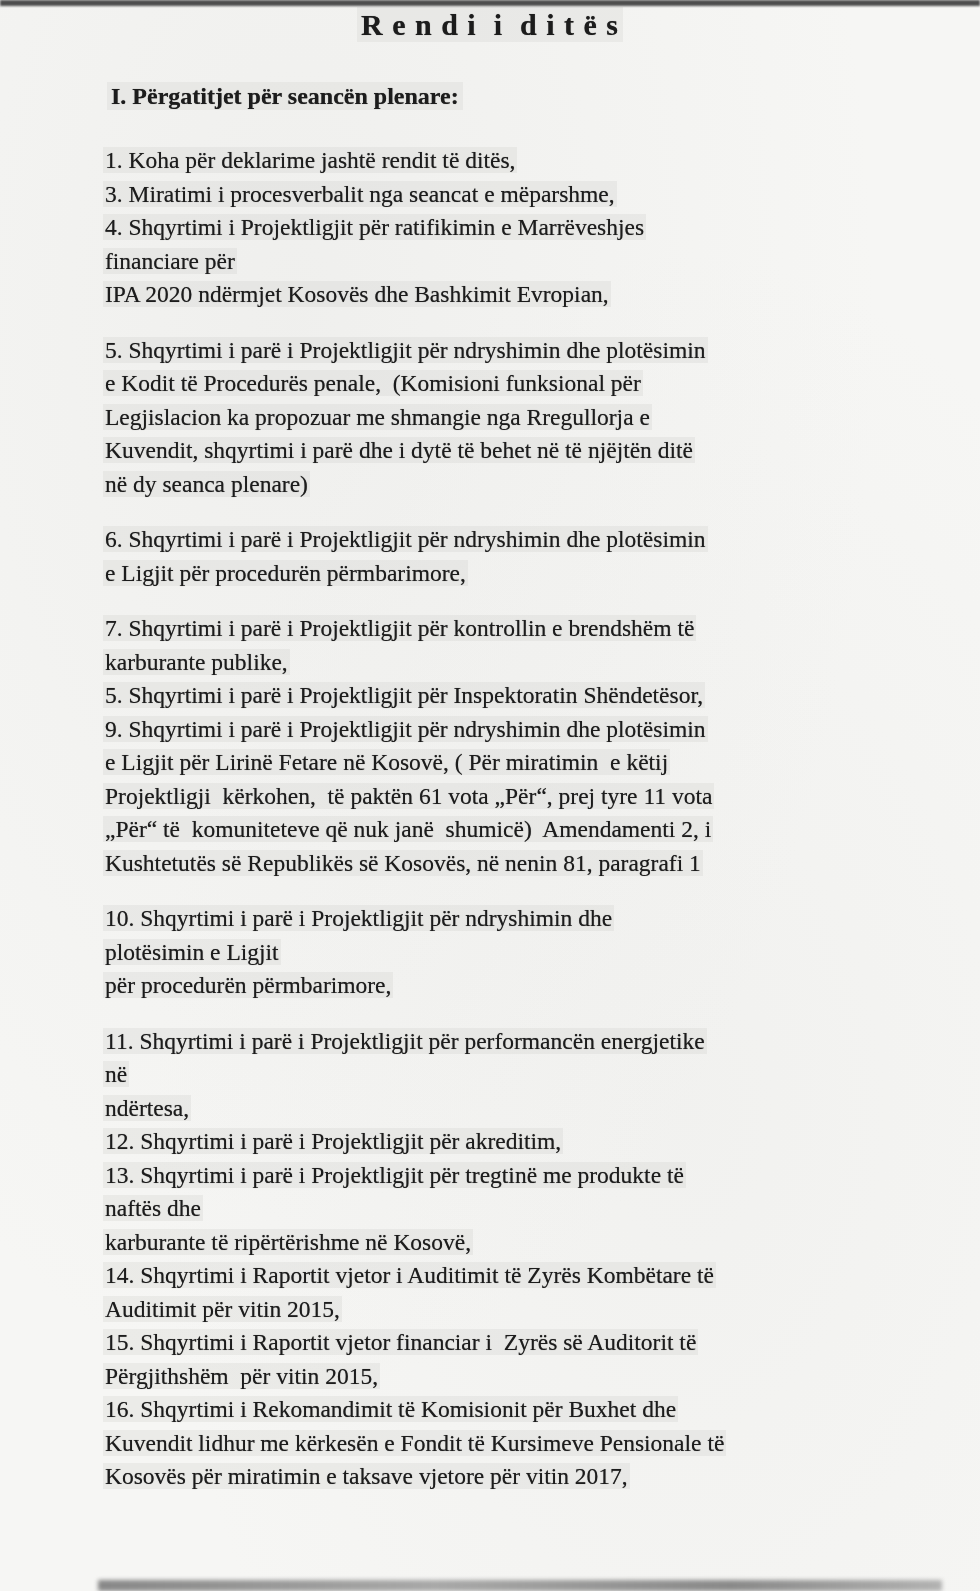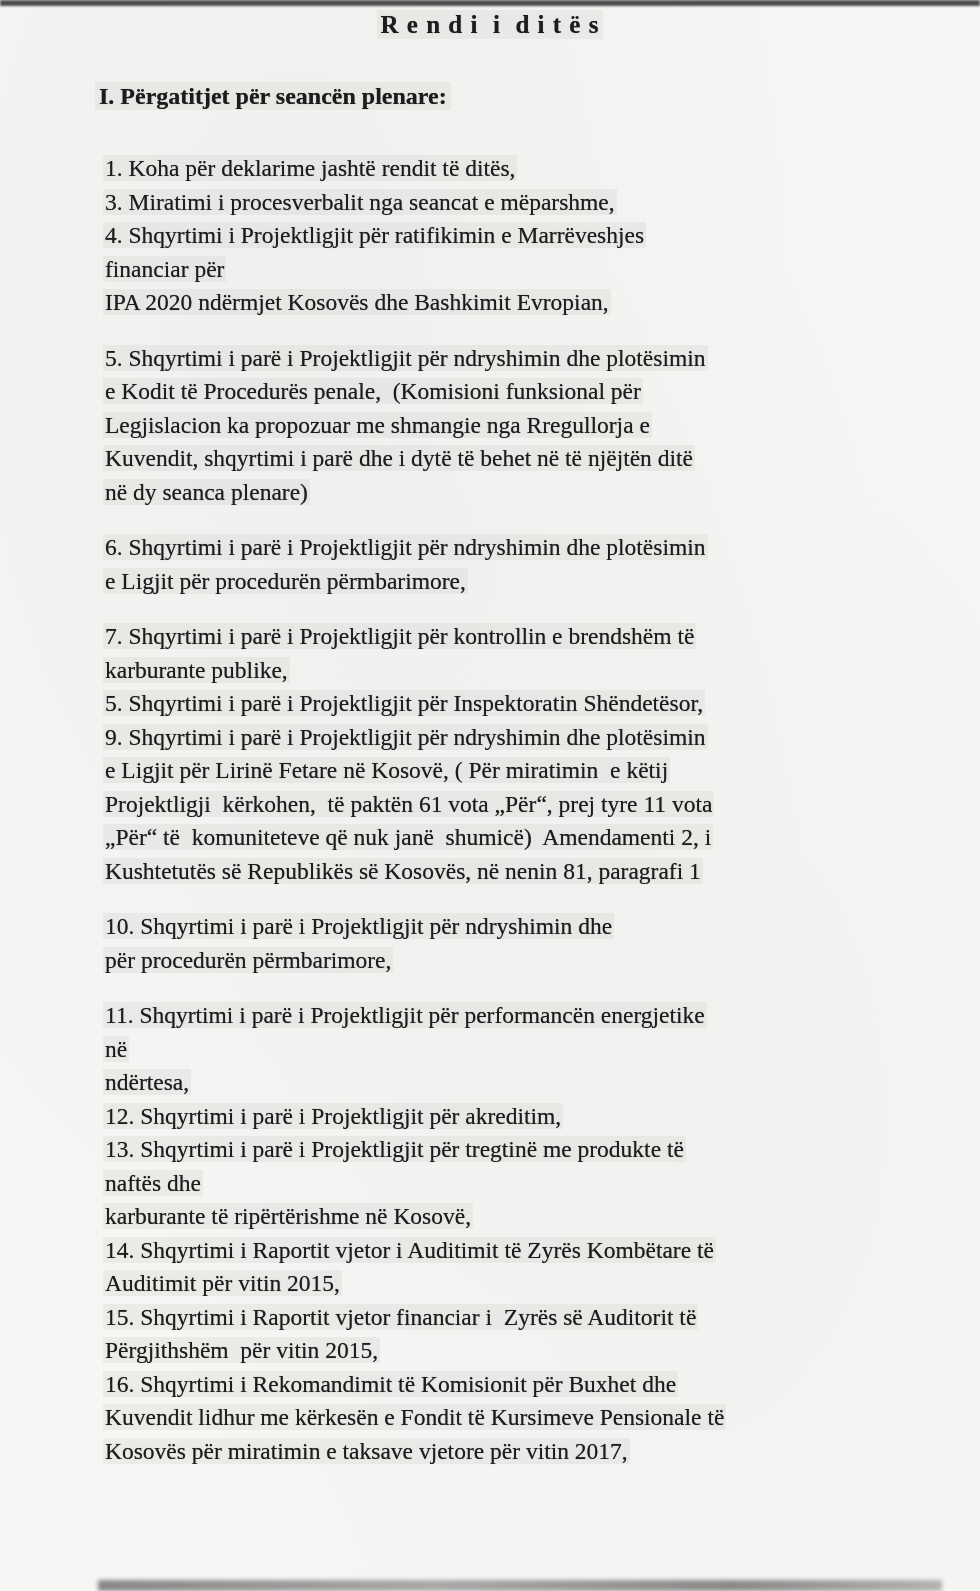--- a/index.html
+++ b/index.html
@@ -24,53 +24,53 @@
     left: 0;
     width: 100%;
     height: 6px;
     background: #4e4e4e;
     filter: blur(1px);
   }
   .doc-title {
     margin: 0;
     margin-top: 10px;
     text-align: center;
-    font-size: 25px;
+    font-size: 30px;
     font-weight: bold;
     line-height: 30px;
     letter-spacing: 1px;
     text-shadow: 0 0 0.7px rgba(10,10,10,0.65);
   }
   .doc-title span {
     background: rgba(210,210,206,0.28);
     padding: 1px 4px;
     white-space: pre;
   }
   .section-heading {
-    margin: 0;
+    margin: 12px;
     margin-top: 41px;
     padding-left: 95px;
     font-size: 24px;
     font-weight: bold;
     line-height: 30px;
     text-shadow: 0 0 0.7px rgba(10,10,10,0.65);
   }
   .section-heading span {
     background: rgba(210,210,206,0.28);
     padding: 1px 4px;
     white-space: pre;
   }
   .content {
     display: flow-root;
   }
   .block {
     margin-top: 22px;
   }
   .block:first-child {
-    margin-top: 41px;
+    margin-top: 21px;
   }
   .line {
     padding-left: 103px;
     font-size: 23.5px;
     line-height: 33.5px;
     text-shadow: 0 0 0.7px rgba(15,15,15,0.6);
   }
   .line span {
     background: rgba(209,209,205,0.3);
     white-space: pre;
@@ -102,21 +102,21 @@
 
   <h2 class="section-heading">
     <span>I. Përgatitjet për seancën plenare:</span>
   </h2>
 
   <div class="content">
       <div class="block">
         <div class="line"><span>1. Koha për deklarime jashtë rendit të ditës,</span></div>
         <div class="line"><span>3. Miratimi i procesverbalit nga seancat e mëparshme,</span></div>
         <div class="line"><span>4. Shqyrtimi i Projektligjit për ratifikimin e Marrëveshjes</span></div>
-        <div class="line"><span>financiar për</span></div>
+        <div class="line"><span>financiare për</span></div>
         <div class="line"><span>IPA 2020 ndërmjet Kosovës dhe Bashkimit Evropian,</span></div>
       </div>
       <div class="block">
         <div class="line"><span>5. Shqyrtimi i parë i Projektligjit për ndryshimin dhe plotësimin</span></div>
         <div class="line"><span>e Kodit të Procedurës penale,  (Komisioni funksional për</span></div>
         <div class="line"><span>Legjislacion ka propozuar me shmangie nga Rregullorja e</span></div>
         <div class="line"><span>Kuvendit, shqyrtimi i parë dhe i dytë të behet në të njëjtën ditë</span></div>
         <div class="line"><span>në dy seanca plenare)</span></div>
       </div>
       <div class="block">
@@ -128,20 +128,21 @@
         <div class="line"><span>karburante publike,</span></div>
         <div class="line"><span>5. Shqyrtimi i parë i Projektligjit për Inspektoratin Shëndetësor,</span></div>
         <div class="line"><span>9. Shqyrtimi i parë i Projektligjit për ndryshimin dhe plotësimin</span></div>
         <div class="line"><span>e Ligjit për Lirinë Fetare në Kosovë, ( Për miratimin  e këtij</span></div>
         <div class="line"><span>Projektligji  kërkohen,  të paktën 61 vota „Për“, prej tyre 11 vota</span></div>
         <div class="line"><span>„Për“ të  komuniteteve që nuk janë  shumicë)  Amendamenti 2, i</span></div>
         <div class="line"><span>Kushtetutës së Republikës së Kosovës, në nenin 81, paragrafi 1</span></div>
       </div>
       <div class="block">
         <div class="line"><span>10. Shqyrtimi i parë i Projektligjit për ndryshimin dhe</span></div>
+        <div class="line"><span>plotësimin e Ligjit</span></div>
         <div class="line"><span>për procedurën përmbarimore,</span></div>
       </div>
       <div class="block">
         <div class="line"><span>11. Shqyrtimi i parë i Projektligjit për performancën energjetike</span></div>
         <div class="line"><span>në</span></div>
         <div class="line"><span>ndërtesa,</span></div>
         <div class="line"><span>12. Shqyrtimi i parë i Projektligjit për akreditim,</span></div>
         <div class="line"><span>13. Shqyrtimi i parë i Projektligjit për tregtinë me produkte të</span></div>
         <div class="line"><span>naftës dhe</span></div>
         <div class="line"><span>karburante të ripërtërishme në Kosovë,</span></div>

